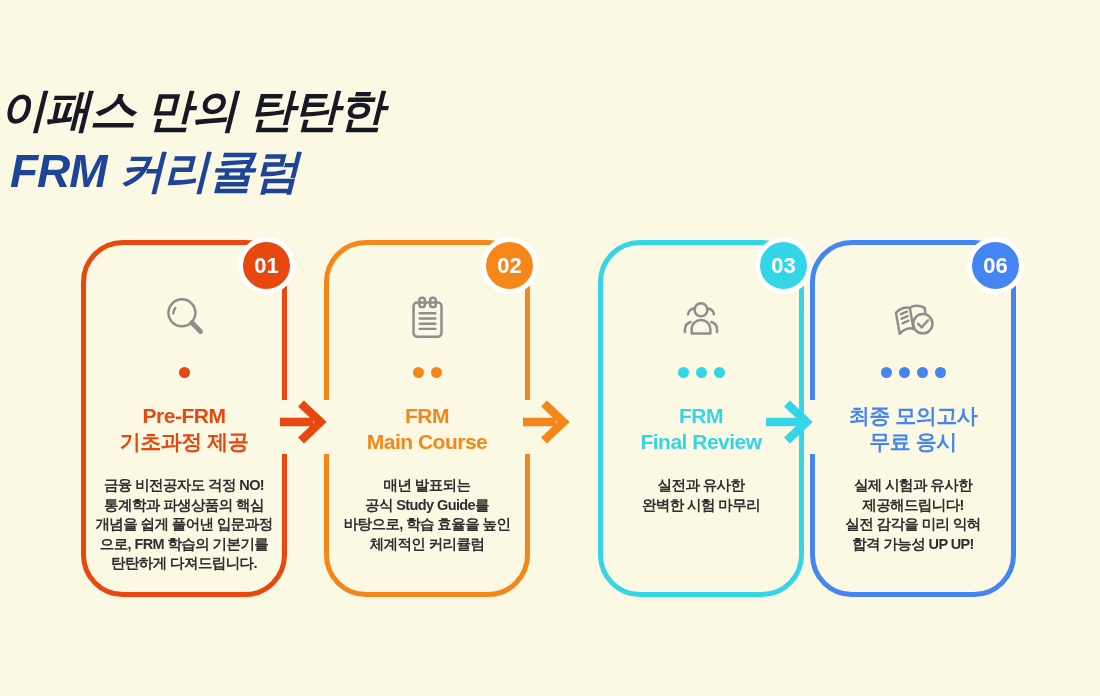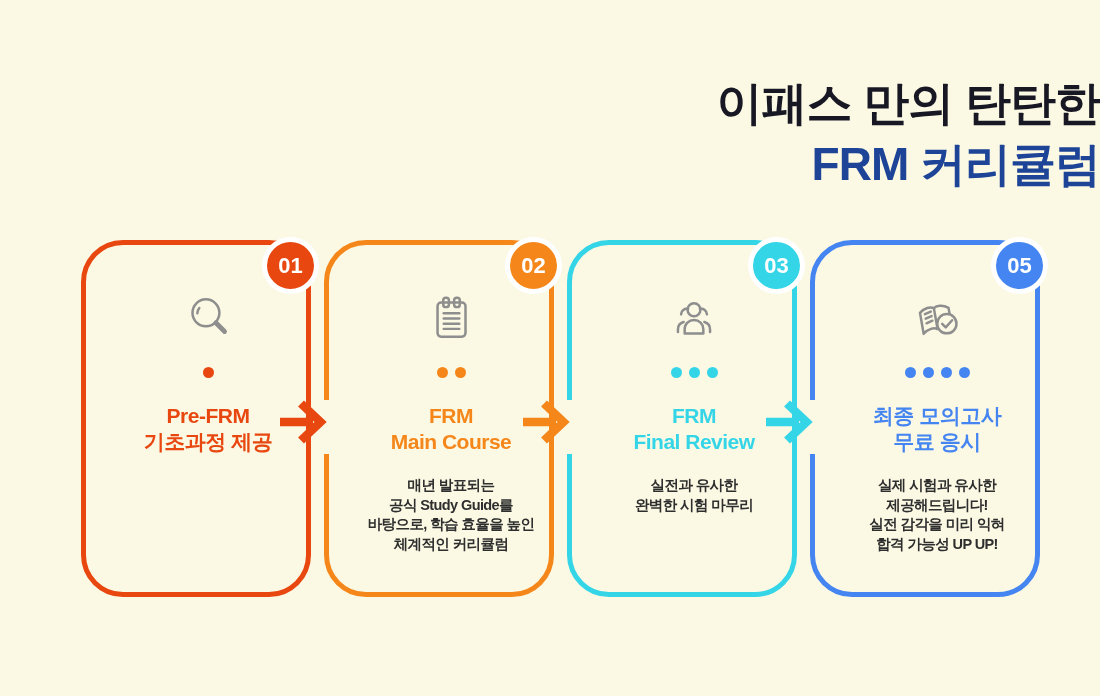--- a/index.html
+++ b/index.html
@@ -2,31 +2,30 @@
 <html><head>
 <meta charset="utf-8">
 <style>
   html,body{margin:0;padding:0;}
   .canvas{
     position:relative;width:1100px;height:696px;overflow:hidden;
     background:#fbf8e3;
     font-family:"Liberation Sans","DejaVu Sans",sans-serif;
   }
   
-  .header{position:absolute;top:73px;left:0;width:100%;text-align:right;}
+  .header{position:absolute;top:80px;left:0;width:100%;text-align:left;font-style:italic;}
   .header .l1{font-size:46px;font-weight:900;letter-spacing:-1px;line-height:61px;}
   .header .l2{font-size:46px;font-weight:900;letter-spacing:-1px;line-height:61px;}
   
   .card{
     position:absolute;top:240px;width:196px;height:347px;
     border:5px solid var(--c,#ccc);border-radius:42px;
     background:transparent;
-    padding-left:24px;
   }
-  .card.c0{left:81px;} .card.c1{left:324px;} .card.c2{left:567px;} .card.c3{left:810px;}
+  .card.c0{left:81px;} .card.c1{left:324px;} .card.c2{left:598px;} .card.c3{left:810px;}
   .badge{
     position:absolute;top:-8px;right:-13px;width:47px;height:47px;border-radius:50%;
     background:var(--c);border:5px solid #ffffff;
     display:flex;align-items:center;justify-content:center;
     color:#fff;font-weight:800;font-size:22px;letter-spacing:0px;
   }
   .icon{margin-top:44px;display:flex;justify-content:center;height:58px;}
   .icon svg{display:block;}
   .dots{display:flex;justify-content:center;gap:7px;margin-top:20px;height:11px;}
   .dot{width:11px;height:11px;border-radius:50%;background:var(--c);}
@@ -62,20 +61,27 @@
         <line x1="35.6" y1="32.6" x2="44" y2="41" stroke-width="4.6"></line>
       </svg>
     </div>
     <div class="dots">
         <span class="dot"></span>
       </div>
     <h3 class="card-title">
       <div>Pre-FRM</div>
       <div>기초과정 제공</div>
     </h3>
+    <div class="card-body">
+      <div>금융 비전공자도 걱정 NO!</div>
+      <div>통계학과 파생상품의 핵심</div>
+      <div>개념을 쉽게 풀어낸 입문과정</div>
+      <div>으로, FRM 학습의 기본기를</div>
+      <div>탄탄하게 다져드립니다.</div>
+    </div>
   </section>
 
   <section class="card c1" style="--c: #f5871a;">
     <div class="badge">
       <span>02</span>
     </div>
     <div class="icon">
       <svg width="58" height="58" viewBox="0 0 56 56" fill="none" stroke="#8e8e8e" stroke-width="2.4" stroke-linecap="round" stroke-linejoin="round">
         <rect x="15" y="13" width="27" height="33" rx="3.5"></rect>
         <rect x="20.5" y="8.5" width="5.5" height="9" rx="2.6"></rect>
@@ -126,21 +132,21 @@
       <div>Final Review</div>
     </h3>
     <div class="card-body">
       <div>실전과 유사한</div>
       <div>완벽한 시험 마무리</div>
     </div>
   </section>
 
   <section class="card c3" style="--c: #4485f2;">
     <div class="badge">
-      <span>05</span>
+      <span>06</span>
     </div>
     <div class="icon">
       <svg width="58" height="58" viewBox="0 0 56 56" fill="none" stroke="#8e8e8e" stroke-width="2.4" stroke-linecap="round" stroke-linejoin="round">
         <g transform="rotate(-10 27 30)">
           <path d="M13 20.5 c5-4.2 11-4.4 14-2.2 v20.5 c-3-2.2-9-2-14 2.2 z"></path>
           <path d="M27 18.3 c3-2.2 9-2 14 2.2 v6"></path>
           <line x1="17.5" y1="22.5" x2="23.5" y2="21"></line>
           <line x1="17.5" y1="27" x2="23.5" y2="25.5"></line>
           <line x1="17.5" y1="31.5" x2="23.5" y2="30"></line>
         </g>

